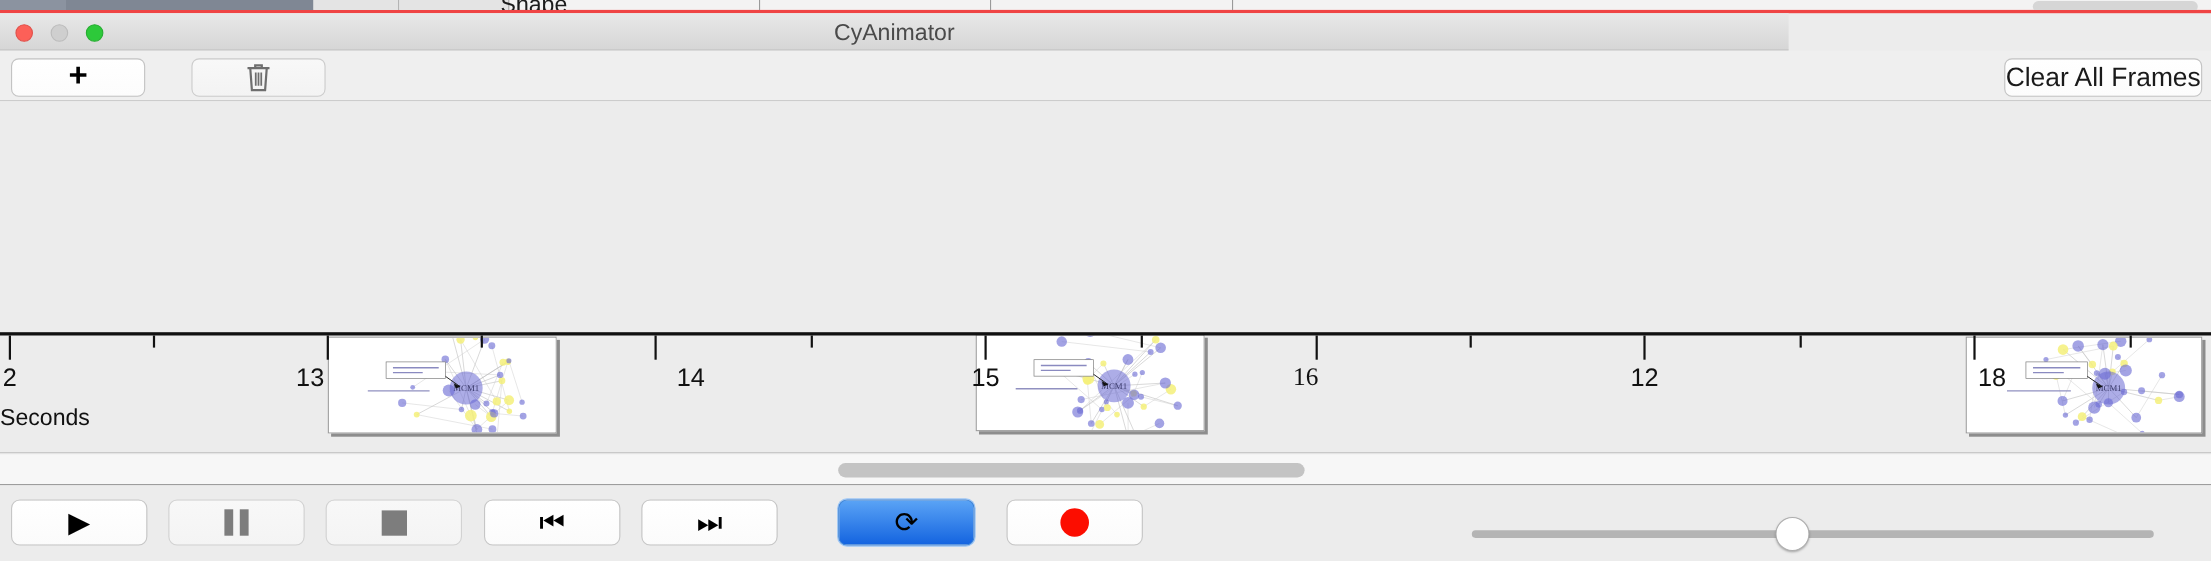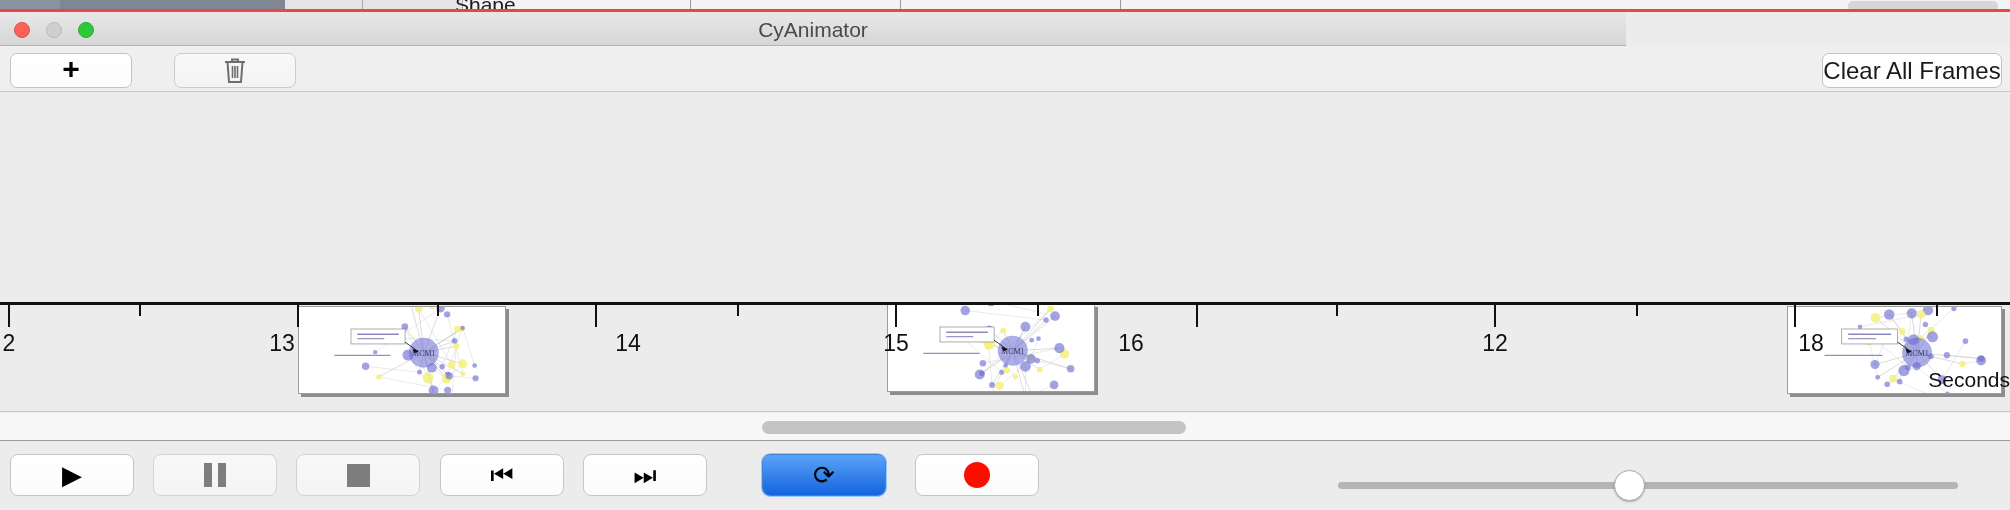--- a/index.html
+++ b/index.html
@@ -93,21 +93,21 @@
     position: absolute; top: 213px; width: 2px; background: #111;
   }
   .tick.major { height: 22px; }
   .tick.minor { height: 11px; }
   .tick-label {
     position: absolute; top: 238px; font-size: 23px; color: #111;
     transform: translateX(-50%); white-space: nowrap;
   }
   .axis-title {
     position: absolute; top: 276px; left: 0; width: 2010px;
-    text-align: right; font-size: 21px; color: #111;
+    text-align: left; font-size: 21px; color: #111;
   }
 
   
   .scroll-area {
     position: absolute; left: 0; top: 413px; width: 2010px; height: 28px;
     background: #f7f7f7; border-bottom: 1px solid #9d9d9d;
   }
   .scroll-thumb {
     position: absolute; top: 8px; left: 762px; width: 424px; height: 13px;
     background: #c4c4c4; border-radius: 7px; cursor: pointer;
@@ -442,21 +442,21 @@
       <div class="tick major" style="left: 297px;"></div>
       <div class="tick-label" style="left: 282px;">13</div>
       <div class="tick minor" style="left: 437px;"></div>
       <div class="tick major" style="left: 595px;"></div>
       <div class="tick-label" style="left: 596px; margin-left: 32px;">14</div>
       <div class="tick minor" style="left: 737px;"></div>
       <div class="tick major" style="left: 895px;"></div>
       <div class="tick-label" style="left: 896px;">15</div>
       <div class="tick minor" style="left: 1037px;"></div>
       <div class="tick major" style="left: 1196px;"></div>
-      <div class="tick-label" style="left: 1131px;">16</div>
+      <div class="tick-label" style="left: 1187px; font-family: Liberation Serif, serif;">16</div>
       <div class="tick minor" style="left: 1336px;"></div>
       <div class="tick major" style="left: 1494px;"></div>
       <div class="tick-label" style="left: 1495px;">12</div>
       <div class="tick minor" style="left: 1636px;"></div>
       <div class="tick major" style="left: 1794px;"></div>
       <div class="tick-label" style="left: 1811px;">18</div>
       <div class="tick minor" style="left: 1936px;"></div>
     </div>
   <div class="axis-title">Seconds</div>
 </div>

